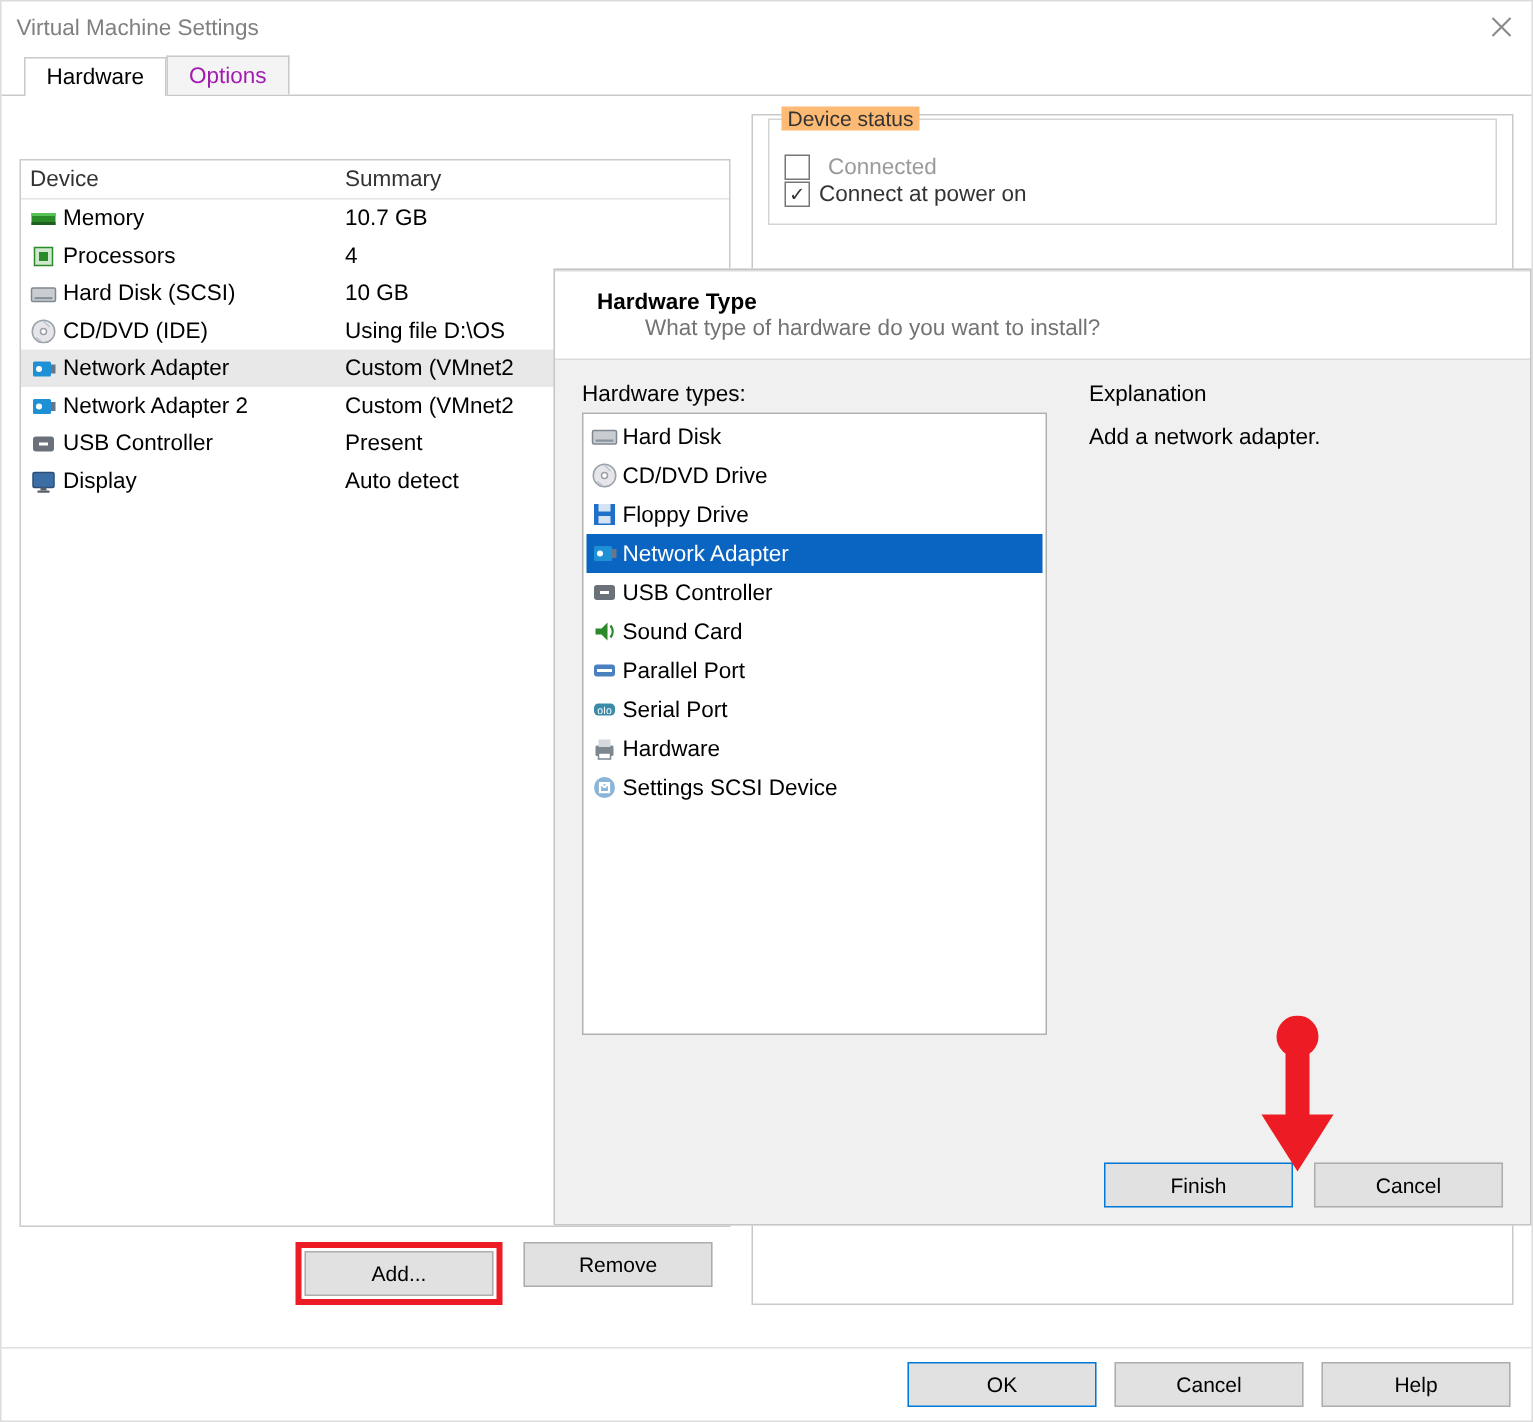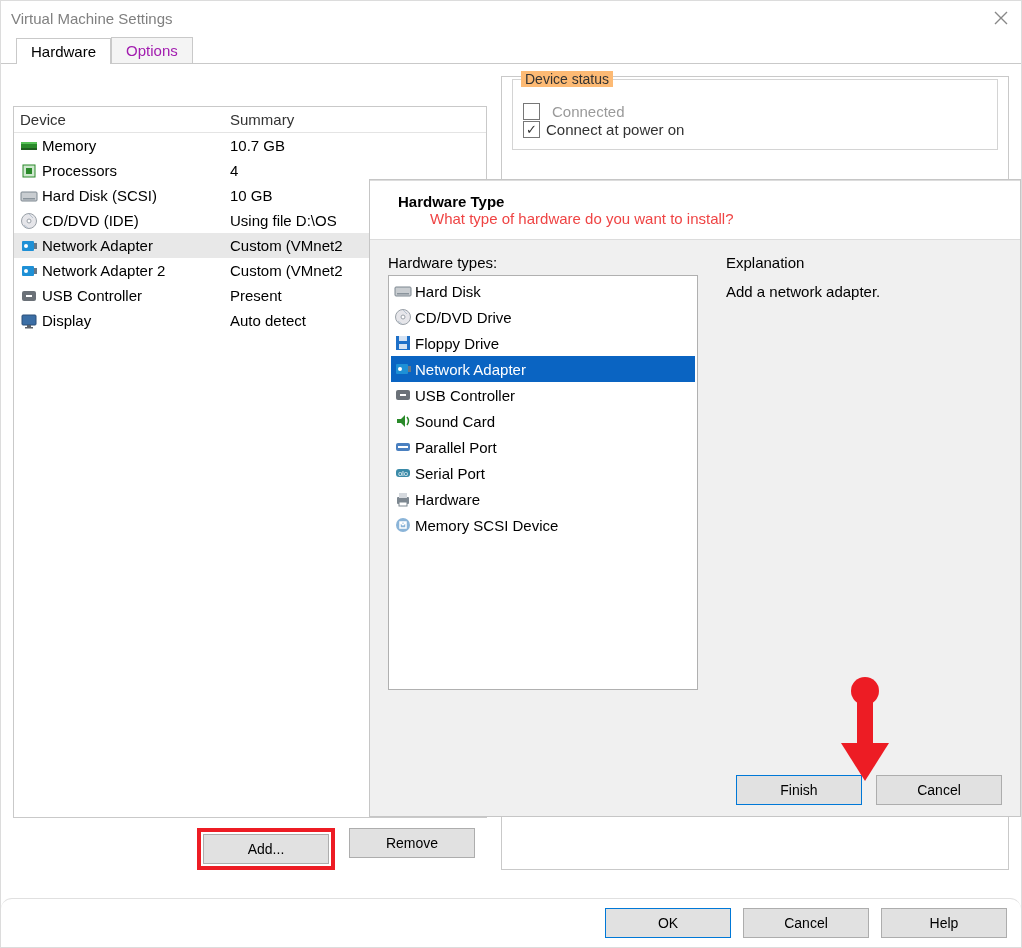--- a/index.html
+++ b/index.html
@@ -186,21 +186,20 @@
   .vm-footer {
     position: absolute;
     left: 0; right: 0; bottom: 0;
     height: 48px;
     border-top: 1px solid #e0e0e0;
     display: flex;
     align-items: center;
     justify-content: flex-end;
     gap: 12px;
     padding-right: 14px;
-    border-radius: 11px;
   }
   .vm-footer .std-btn { min-width: 100px; }
   .std-btn.primary { border: 1px solid #0078d7; background: #e1e1e1; }
 
   
   .wizard {
     position: absolute;
     left: 368px;
     top: 178px;
     width: 652px;
@@ -222,21 +221,21 @@
     display:flex;align-items:center;justify-content:center;
     color:#333;
   }
   .wiz-header {
     background: #fff;
     border-top: 1px solid #dcdcdc;
     border-bottom: 1px solid #dcdcdc;
     padding: 12px 18px 12px 28px;
   }
   .wiz-header .h1 { font-weight: 600; font-size: 15px; }
-  .wiz-header .h2 { font-size: 15px; padding-left: 32px; color: #ef4444; }
+  .wiz-header .h2 { font-size: 15px; padding-left: 32px; color: #737373; }
 
   .wiz-body {
     display: flex;
     padding: 14px 18px 0 18px;
     gap: 28px;
     height: 450px;
     box-sizing: border-box;
   }
   .hw-col { display:flex; flex-direction:column; }
   .hw-col.left { flex: 0 0 310px; }
@@ -594,21 +593,21 @@
                 </svg>
               </span>
               <span>Hardware</span>
             </div>
             <div class="hw-item">
               <span class="hw-icon">
                 <svg width="18" height="18" viewBox="0 0 18 18">
                   <use href="#ic-scsi"></use>
                 </svg>
               </span>
-              <span>Memory SCSI Device</span>
+              <span>Settings SCSI Device</span>
             </div>
           </div>
       </div>
       <div class="hw-col right">
         <div class="hw-label">Explanation</div>
         <div style="margin-top:8px">Add a network adapter.</div>
       </div>
     </div>
     <div class="wiz-footer">
       <div class="std-btn primary">Finish</div>

